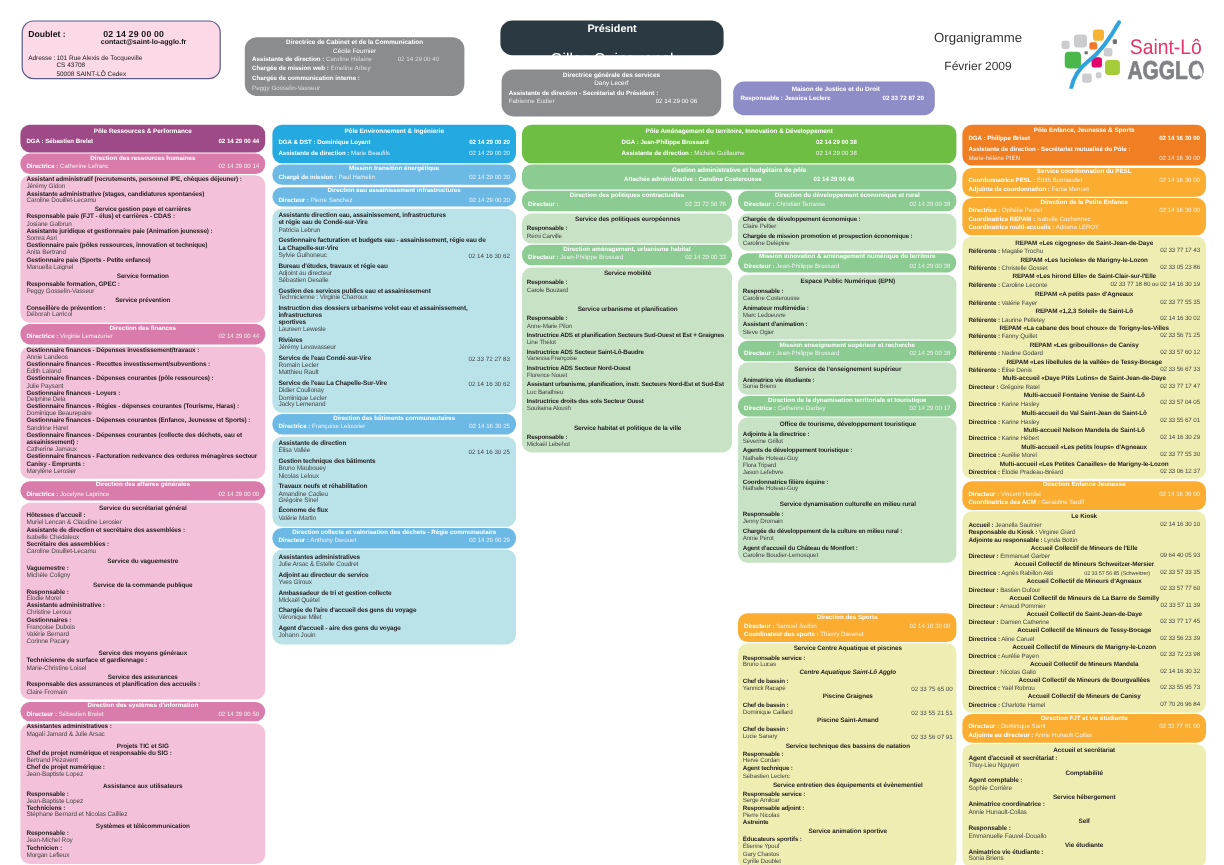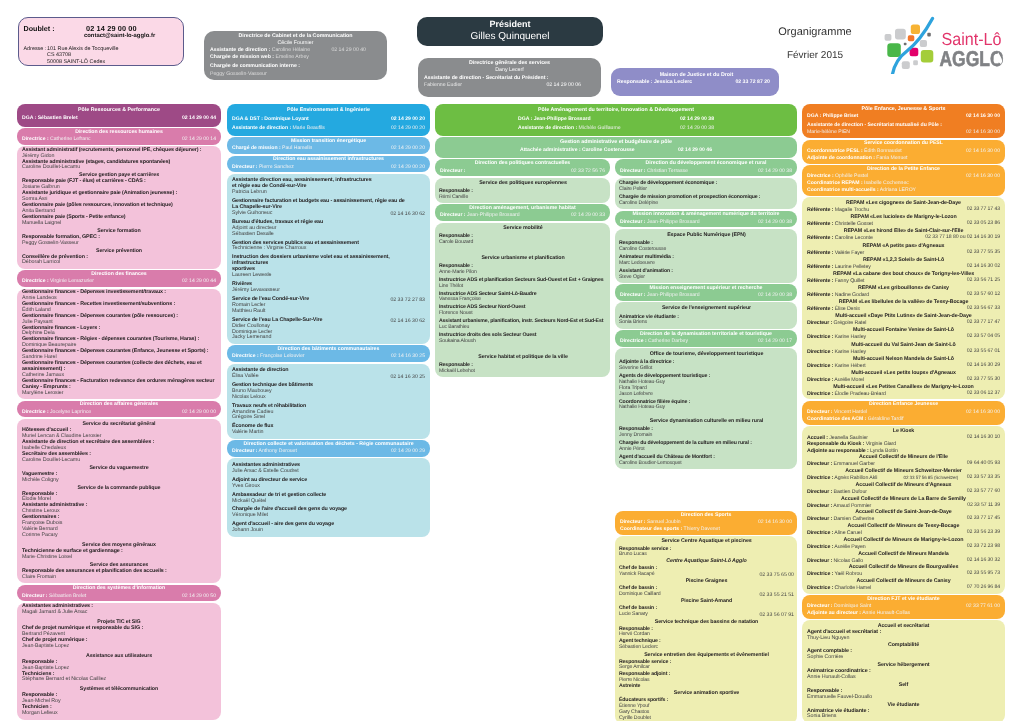--- a/index.html
+++ b/index.html
@@ -86,38 +86,38 @@
   <div class="nm">Cécile Fournier</div>
   <div id="cabinet-rows">
       <div class="rw"><b>Assistante de direction :</b><span style="color: rgb(220, 220, 220);"> Caroline Hélaine</span><span class="tel" style="color: rgb(220, 220, 220);">02 14 29 00 40</span></div>
       <div class="rw"><b>Chargée de mission web :</b><span style="color: rgb(220, 220, 220);"> Emeline Arbey</span></div>
       <div class="rw" style="margin-top: 1.5px;"><b>Chargée de communication interne :</b><br><span style="color: rgb(220, 220, 220);">Peggy Gosselin-Vasseur</span></div>
     </div>
 </div>
 
 <div class="abs" id="pres-box">
   <div style="font-size:9px;font-weight:bold">Président</div>
-  <div style="font-size:10px;margin-top:2px">Gilles Quinquenel</div>
+  <div style="font-size:13px;margin-top:12px">Gilles Quinquenel</div>
 </div>
 
 <div class="abs greybox" id="dgs-box">
   <div class="ttl">Directrice générale des services</div>
   <div class="nm">Dany Lecerf</div>
   <div class="rw" style="margin-top:1px"><b>Assistante de direction - Secrétariat du Président :</b></div>
   <div class="rw"><span style="color:#e7e7e7">Fabienne Eudier</span><span class="tel">02 14 29 00 06</span></div>
 </div>
 
 <div class="abs" id="mjd-box">
   <div class="ttl">Maison de Justice et du Droit</div>
   <div class="rw"><b>Responsable : Jessica Leclerc</b><span class="tel" style="font-weight:bold">02 33 72 87 20</span></div>
 </div>
 
 <div class="abs" id="orgtitle">
   <div class="t1">Organigramme</div>
-  <div class="t2">Février 2015</div>
+  <div class="t2">Février 2009</div>
 </div>
 
 <div class="abs" id="logo">
   <svg width="130" height="62" viewBox="0 0 130 62" xmlns="http://www.w3.org/2000/svg">
     <g>
       <rect x="4.6" y="22" width="6.8" height="6.8" rx="1.7" fill="#cbccce"></rect>
       <rect x="15" y="16.7" width="10.8" height="10.8" rx="2.7" fill="#cbccce"></rect>
       <rect x="30.8" y="12.5" width="9.2" height="9.5" rx="2.6" fill="#f7b334"></rect>
       <rect x="27.8" y="23.3" width="6.5" height="5.9" rx="1.6" fill="#f3762a"></rect>
       <rect x="7.3" y="31.2" width="13.5" height="13.8" rx="3.2" fill="#49b749"></rect>

